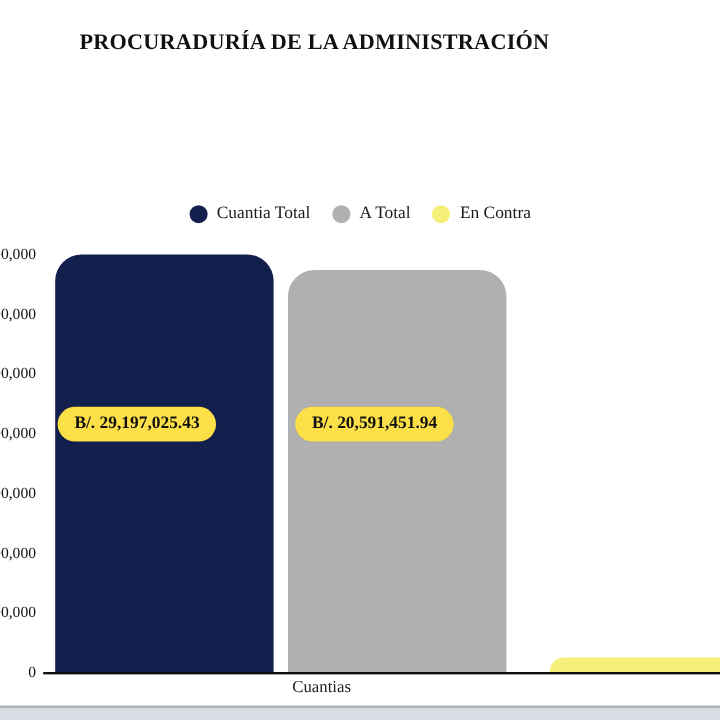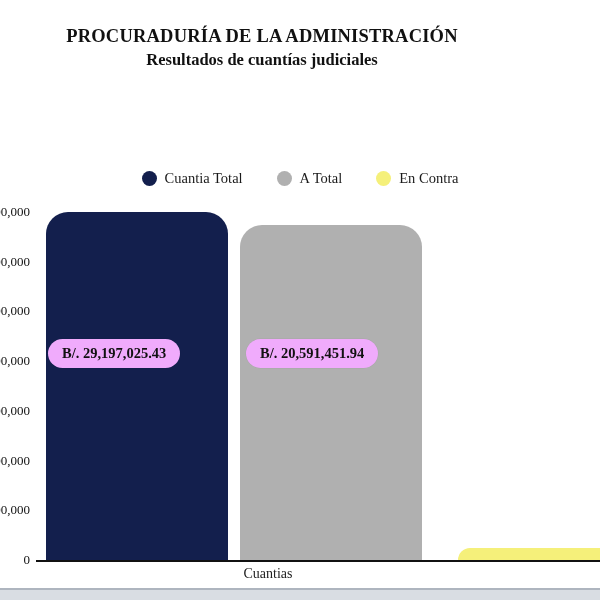--- a/index.html
+++ b/index.html
@@ -44,21 +44,21 @@
   }
   
   .legend {
     position: absolute;
     top: 170px;
     left: 0;
     width: 600px;
     display: flex;
     justify-content: center;
     align-items: center;
-    gap: 34px;
+    gap: 18px;
   }
   .legend-item {
     display: flex;
     align-items: center;
     gap: 8px;
   }
   .legend-swatch {
     width: 15px;
     height: 15px;
     border-radius: 50%;
@@ -107,21 +107,21 @@
     width: 100%;
     height: 100%;
   }
   .bar {
     position: absolute;
     bottom: 0;
     border-radius: 22px 22px 0 0;
   }
   .bar-label {
     position: absolute;
-    background: #f0abfc;
+    background: #fde047;
     border-radius: 16px;
     padding: 6px 14px;
     font-size: 14.5px;
     font-weight: bold;
     color: #111111;
     white-space: nowrap;
     box-shadow: 0 0 0 0.5px rgba(0,0,0,0.05);
   }
   .x-title {
     position: absolute;
@@ -149,21 +149,20 @@
     background: #aeb5bf;
   }
 </style>
 </head>
 <body>
 
 <div class="page">
 
   <div class="titles">
     <div class="title-main">PROCURADURÍA DE LA ADMINISTRACIÓN</div>
-    <div class="title-sub">Resultados de cuantías judiciales</div>
   </div>
 
   <div class="legend">
     <div class="legend-item">
       <span class="legend-swatch" style="background:#131f4d"></span>
       <span class="legend-label">Cuantia Total</span>
     </div>
     <div class="legend-item">
       <span class="legend-swatch" style="background:#b0b0b0"></span>
       <span class="legend-label">A Total</span>

